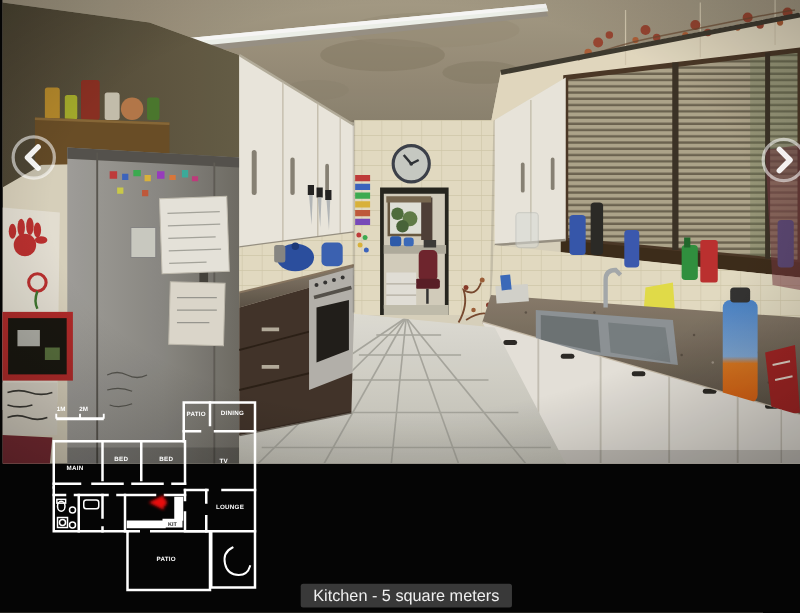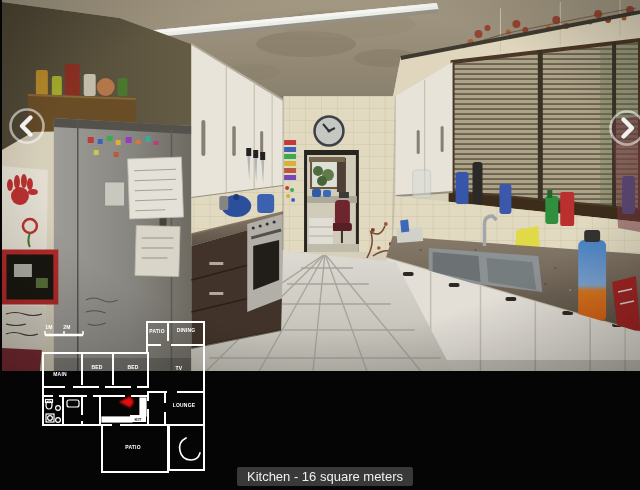--- a/index.html
+++ b/index.html
@@ -473,15 +473,15 @@
       <text x="61" y="53" class="plan-label" text-anchor="middle">BED</text>
       <text x="97" y="53" class="plan-label" text-anchor="middle">BED</text>
       <text x="121" y="17" class="plan-label" font-size="4.4" text-anchor="middle">PATIO</text>
       <text x="150" y="16" class="plan-label" font-size="4.4" text-anchor="middle">DINING</text>
       <text x="143" y="54" class="plan-label" text-anchor="middle">TV</text>
       <text x="148" y="91" class="plan-label" text-anchor="middle">LOUNGE</text>
       <text x="97" y="133" class="plan-label" text-anchor="middle">PATIO</text>
     </svg>
   </div>
 
-  <div class="caption">Kitchen - 16 square meters</div>
+  <div class="caption">Kitchen - 5 square meters</div>
 
 </div>
 
 </body></html>

